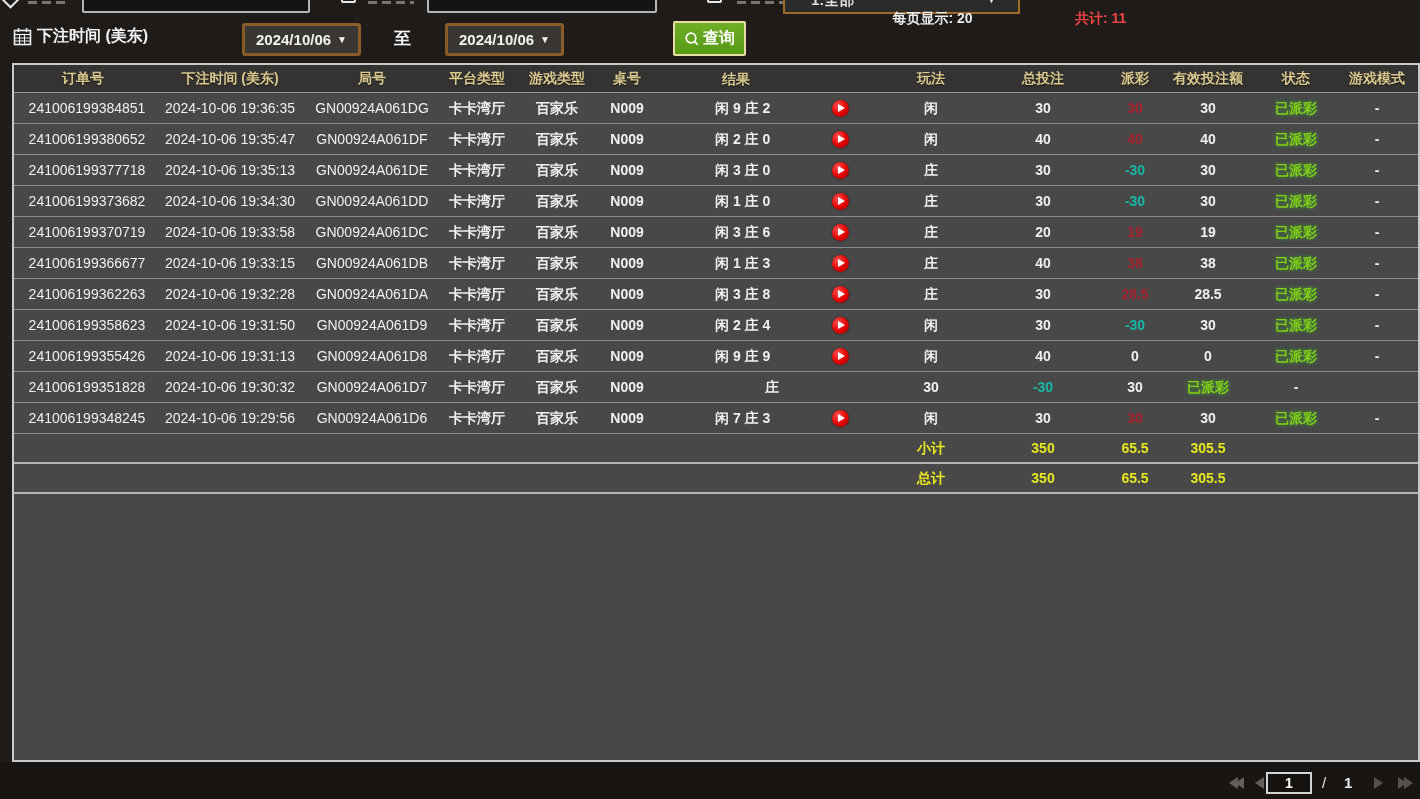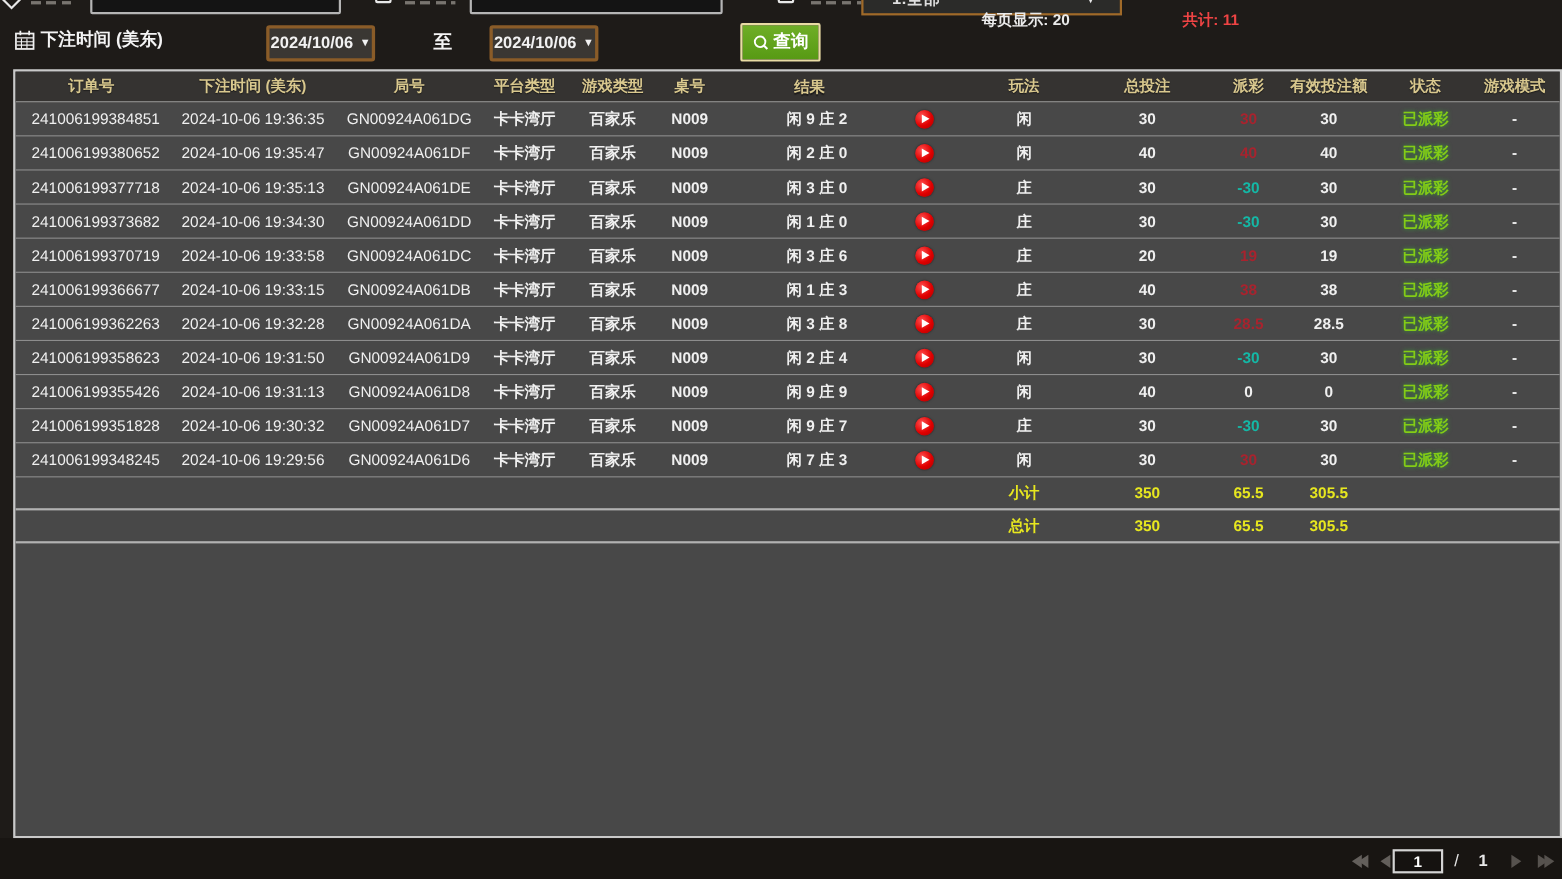--- a/index.html
+++ b/index.html
@@ -21,21 +21,21 @@
   .label-stub{position:absolute;top:1px;height:3px;width:46px;
      background:repeating-linear-gradient(90deg,#8f8b85 0 9px,transparent 9px 14px);opacity:.8;}
   .label-stub.s1{left:28px;width:40px;} .label-stub.s2{left:368px;} .label-stub.s3{left:737px;width:58px;}
   .top-dropdown{position:absolute;left:783px;top:-16px;width:237px;height:30px;box-sizing:border-box;
       background:#2b2b29;border:2px solid #a06a28;color:#dedede;font-size:15px;font-weight:700;
       line-height:28px;padding-left:26px;}
   .top-dropdown .dd-arrow{position:absolute;right:22px;top:0;font-size:9px;line-height:28px;color:#e8e8e8;}
 
   .cal-icon{position:absolute;left:13px;top:27px;}
   .bet-time-label{position:absolute;left:37px;top:26px;color:#f4f4f4;font-size:16px;font-weight:700;}
-  .date-box{position:absolute;top:23px;width:99px;height:33px;box-sizing:border-box;
+  .date-box{position:absolute;top:23px;width:119px;height:33px;box-sizing:border-box;
       background:#3a3733;border:3px solid #8a5c28;border-radius:3px;color:#f2f2f2;
       font-size:15px;font-weight:700;display:flex;align-items:center;justify-content:center;gap:6px;cursor:pointer;}
   .date-box.from{left:242px;} .date-box.to{left:445px;}
   .date-box .dd-arrow{font-size:10px;}
   .to-label{position:absolute;left:394px;top:27px;color:#f4f4f4;font-size:17px;font-weight:700;}
   .query-btn{position:absolute;left:673px;top:21px;width:73px;height:35px;box-sizing:border-box;
       background:linear-gradient(#6fae27,#579a14);border:2px solid #e9dca4;border-radius:2px;
       color:#fff;font-size:16px;font-weight:700;display:flex;align-items:center;justify-content:center;gap:3px;cursor:pointer;}
 
   
@@ -342,26 +342,20 @@
     <div class="td c-mode">-</div>
   </div>
 
   <div class="tr data-row">
     <div class="td c-order">241006199351828</div>
     <div class="td c-time">2024-10-06 19:30:32</div>
     <div class="td c-round">GN00924A061D7</div>
     <div class="td c-platform">卡卡湾厅</div>
     <div class="td c-game">百家乐</div>
     <div class="td c-table">N009</div>
-    <div class="td c-result">
-      <span class="result-text">闲 9 庄 7</span>
-      <span class="play-icon">
-              <span class="play-tri"></span>
-            </span>
-    </div>
     <div class="td c-play">庄</div>
     <div class="td c-total">30</div>
     <div class="td c-payout payout-loss">-30</div>
     <div class="td c-valid">30</div>
     <div class="td c-status">已派彩</div>
     <div class="td c-mode">-</div>
   </div>
 
   <div class="tr data-row">
     <div class="td c-order">241006199348245</div>

